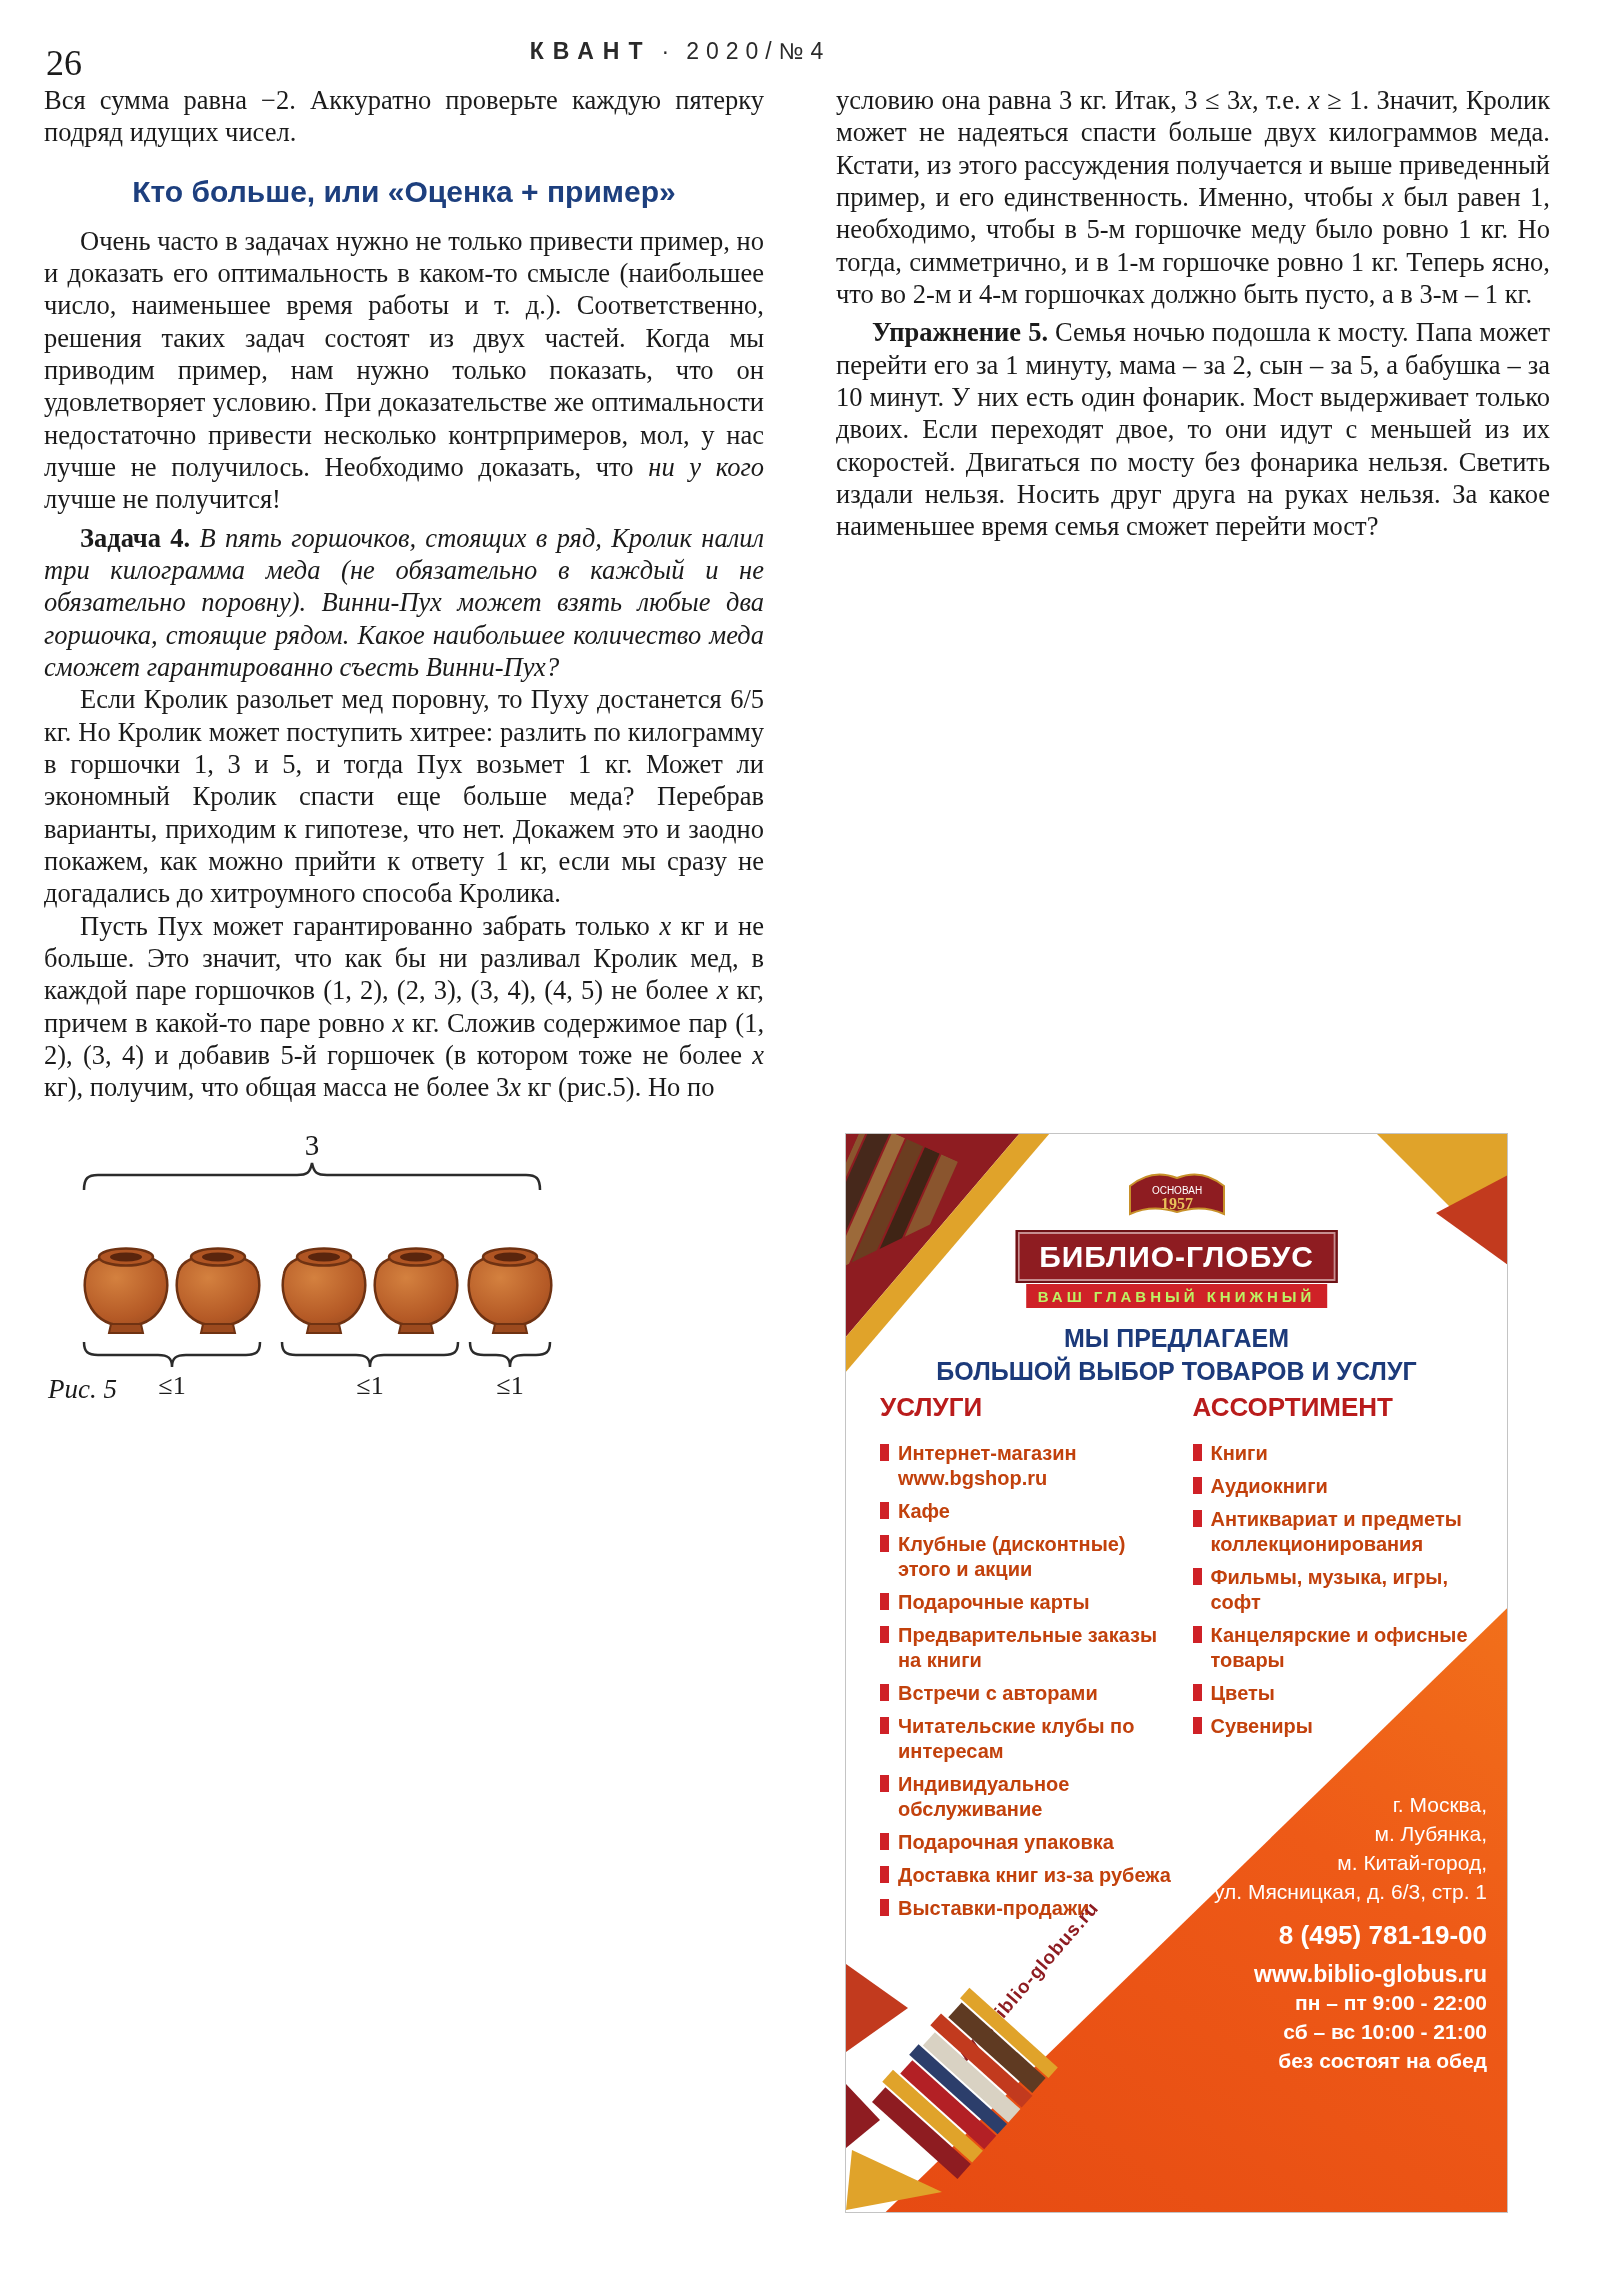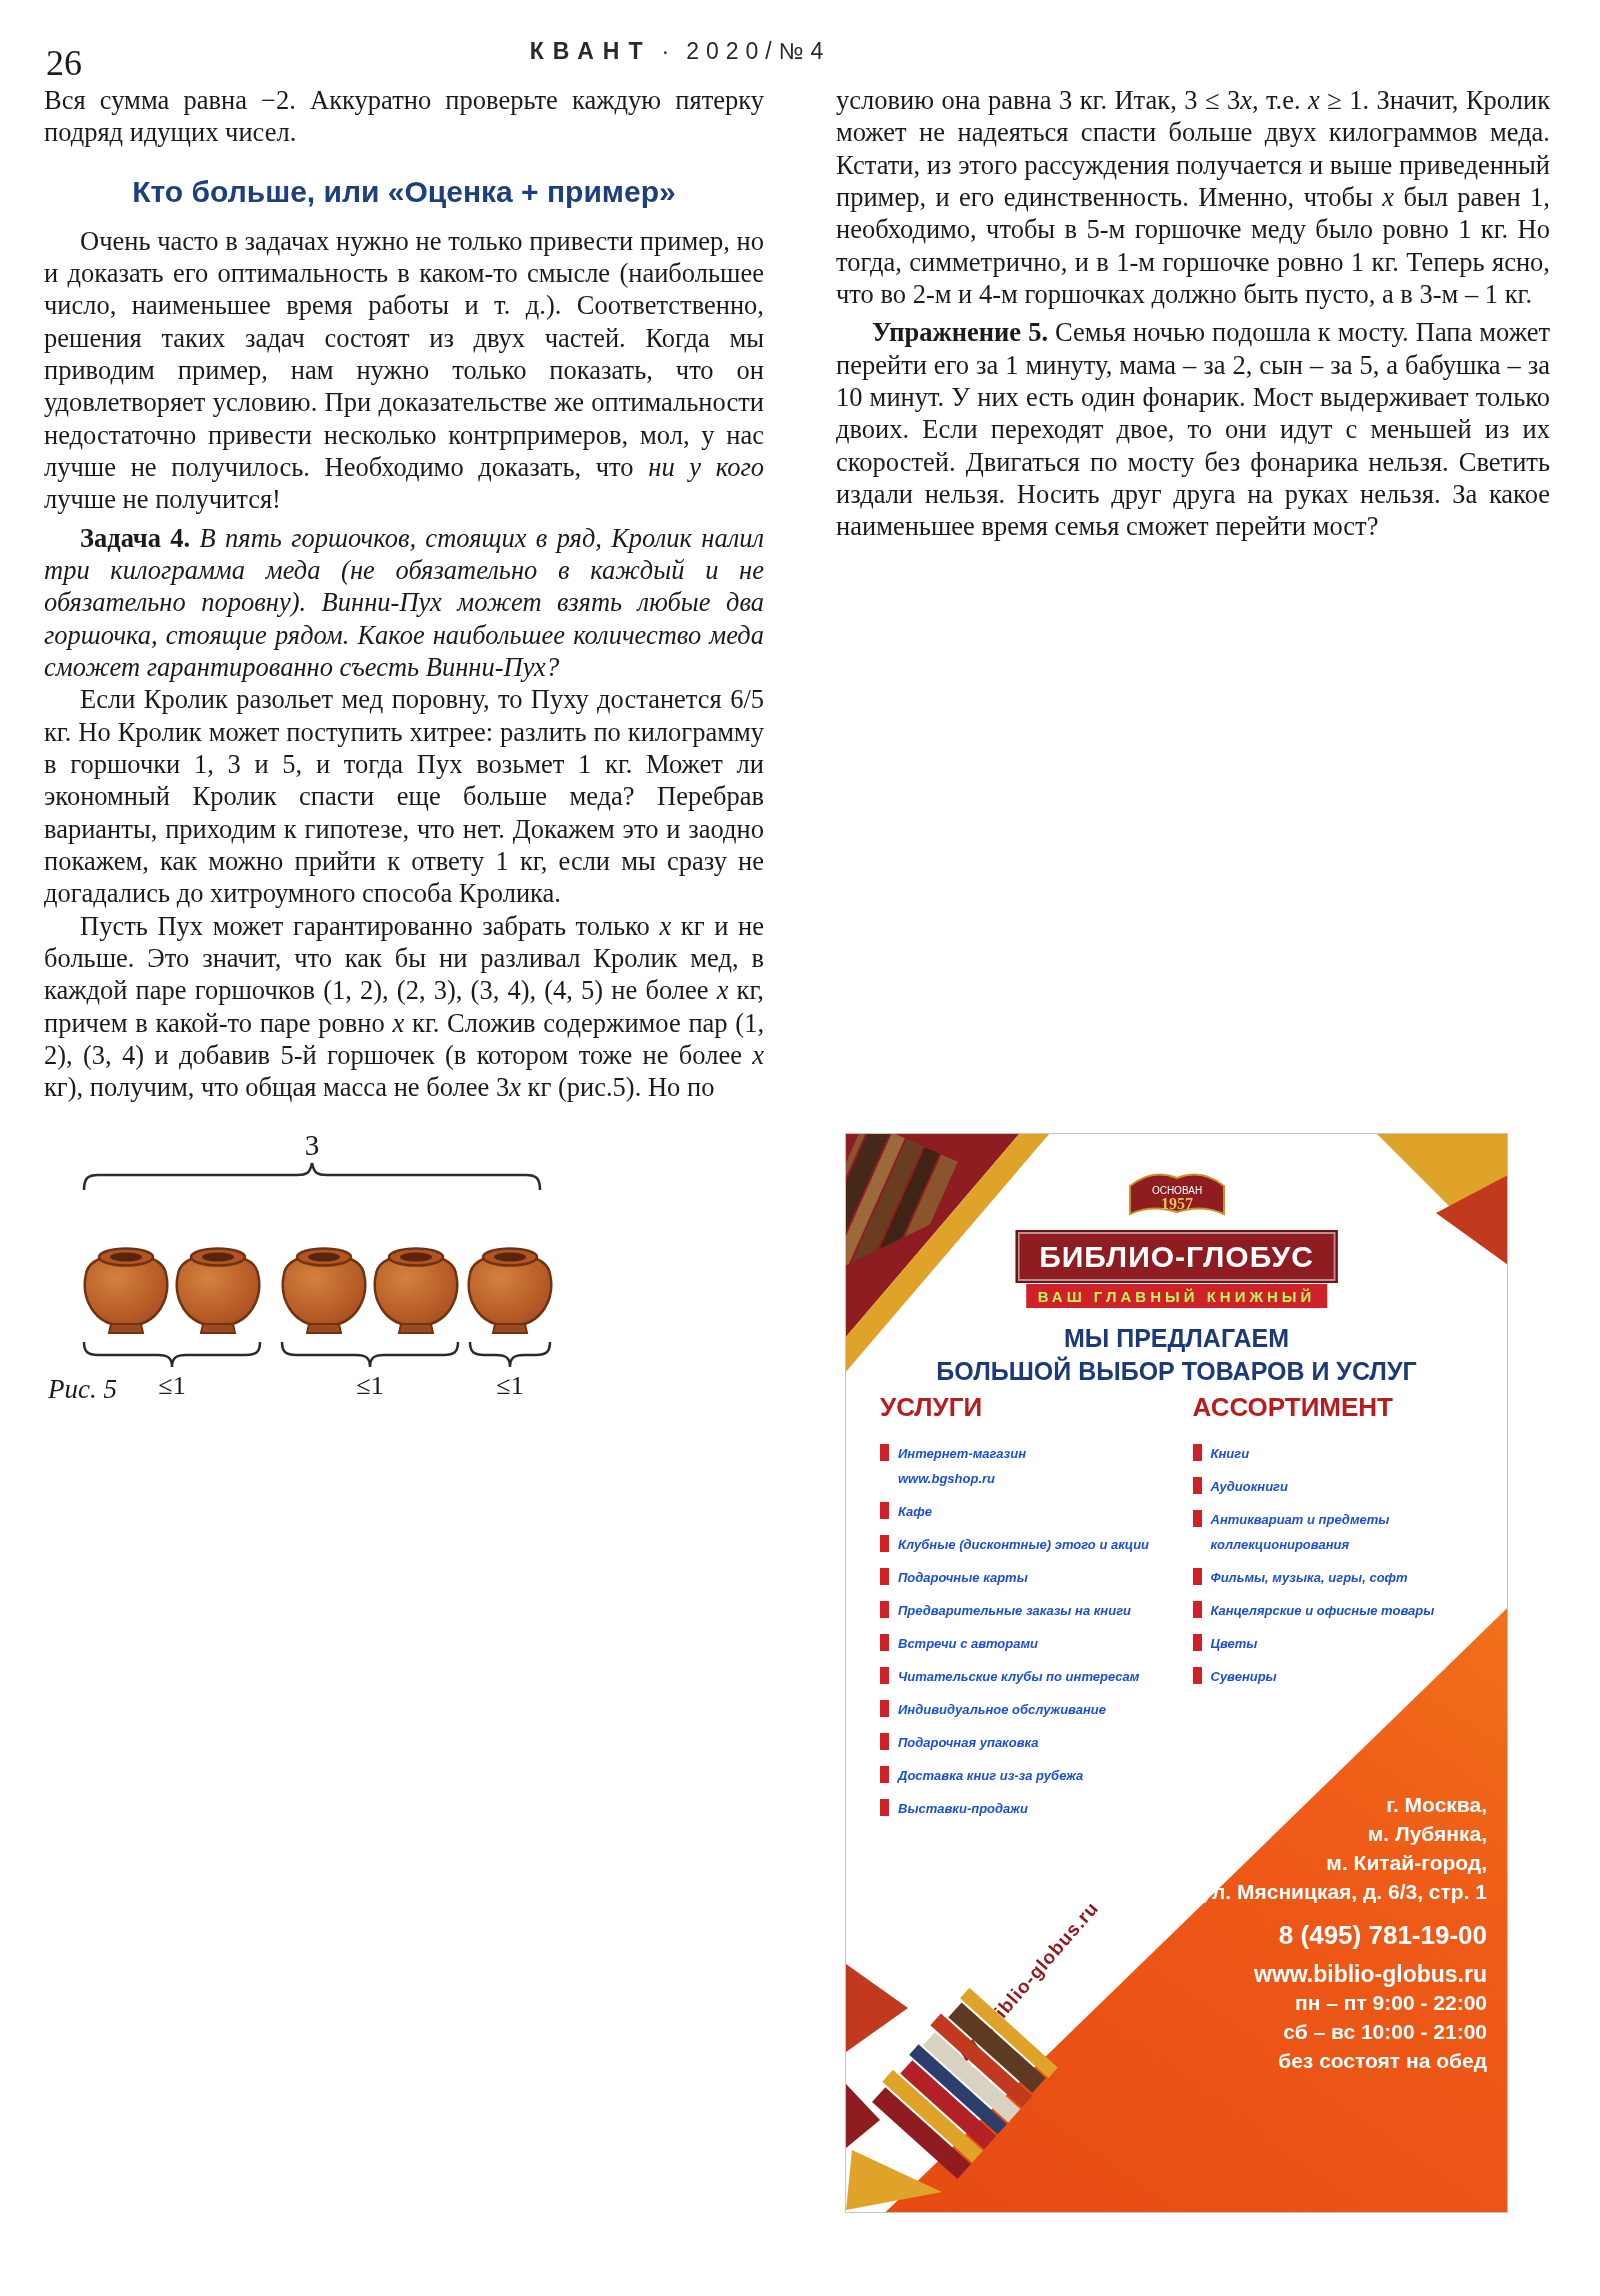--- a/index.html
+++ b/index.html
@@ -60,29 +60,29 @@
   }
   .ad-offer { position:absolute; top:188px; left:0; width:100%; z-index:2; text-align:center;
               color:#1c3a7a; font-weight:bold; font-size:25px; line-height:33px; }
   .ad-cols { position:absolute; top:258px; left:34px; right:16px; z-index:2; display:flex; }
   .ad-col-services { width:302px; }
   .ad-col-assortment { width:300px; margin-left:12px; }
   .ad-col-title { color:#b91c1c; font-weight:bold; font-size:26px; margin-bottom:18px; }
   ul.ad-list { list-style:none; }
   .ad-item { display:flex; margin-bottom:8px; }
   .bullet { flex:0 0 auto; width:9px; height:17px; background:#cf2127; margin:3px 9px 0 0; }
-  .ad-item-text { color:#1d4ed8; font-weight:bold; font-size:13px; line-height:25px; white-space:pre-line;font-style:italic; }
+  .ad-item-text { color:#c2410c; font-weight:bold; font-size:20px; line-height:25px; white-space:pre-line; }
 
   .ad-orange {
     position:absolute; inset:0; z-index:1;
     background:linear-gradient(215deg,#f68b1f 0%, #ee5a17 55%, #e64a12 100%);
     clip-path:polygon(100% 44%, 100% 100%, 6% 100%);
   }
   .ad-contact { position:absolute; right:20px; top:656px; z-index:3; text-align:right; color:#ffffff; }
-  .ad-addr-line  { font-size:21px; line-height:29px; font-weight:bold; }
+  .ad-addr-line  { font-size:21px; line-height:29px; font-weight:normal; }
   .ad-phone { font-size:26px; font-weight:bold; margin-top:14px; }
   .ad-site  { font-size:23px; font-weight:bold; margin-top:10px; }
   .ad-hours-line { font-size:21px; line-height:29px; font-weight:bold; }
   .ad-hours-line:first-of-type { margin-top:10px; }
   .ad-diagonal-url {
     position:absolute; left:118px; top:916px; z-index:2;
     transform:rotate(-49deg); transform-origin:left bottom;
     color:#8e1c21; font-weight:bold; font-size:19px; letter-spacing:1px; white-space:nowrap;
   }
   .ad-books-bl { position:absolute; left:0; top:800px; z-index:2; }

